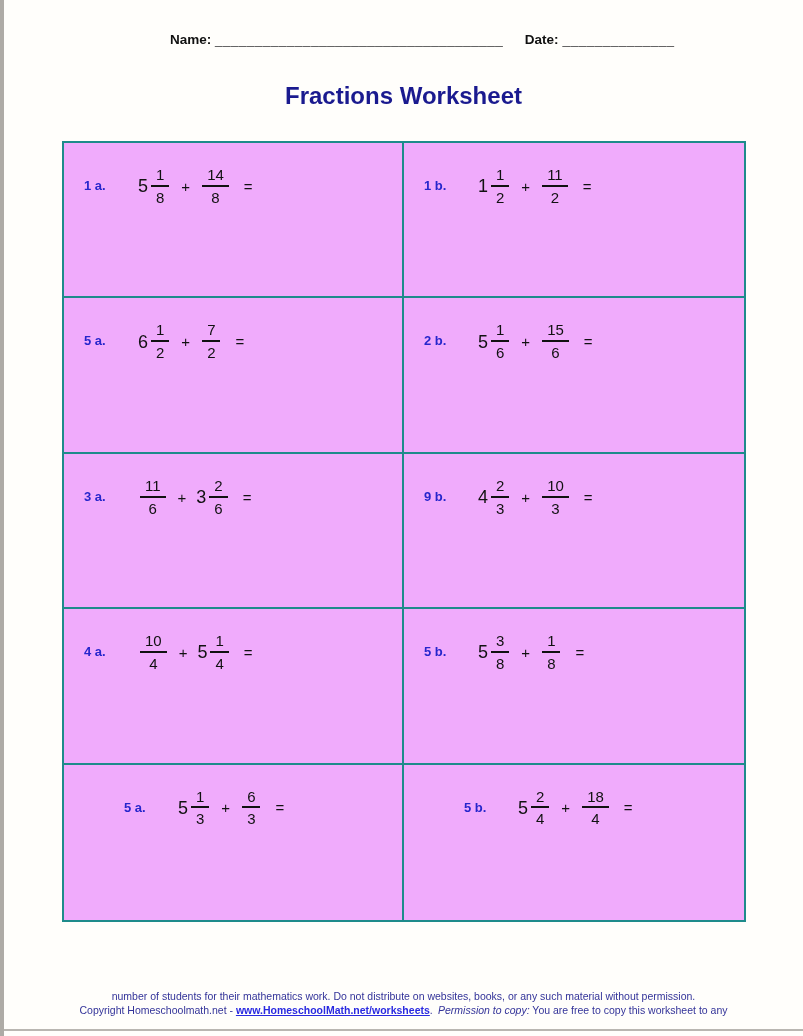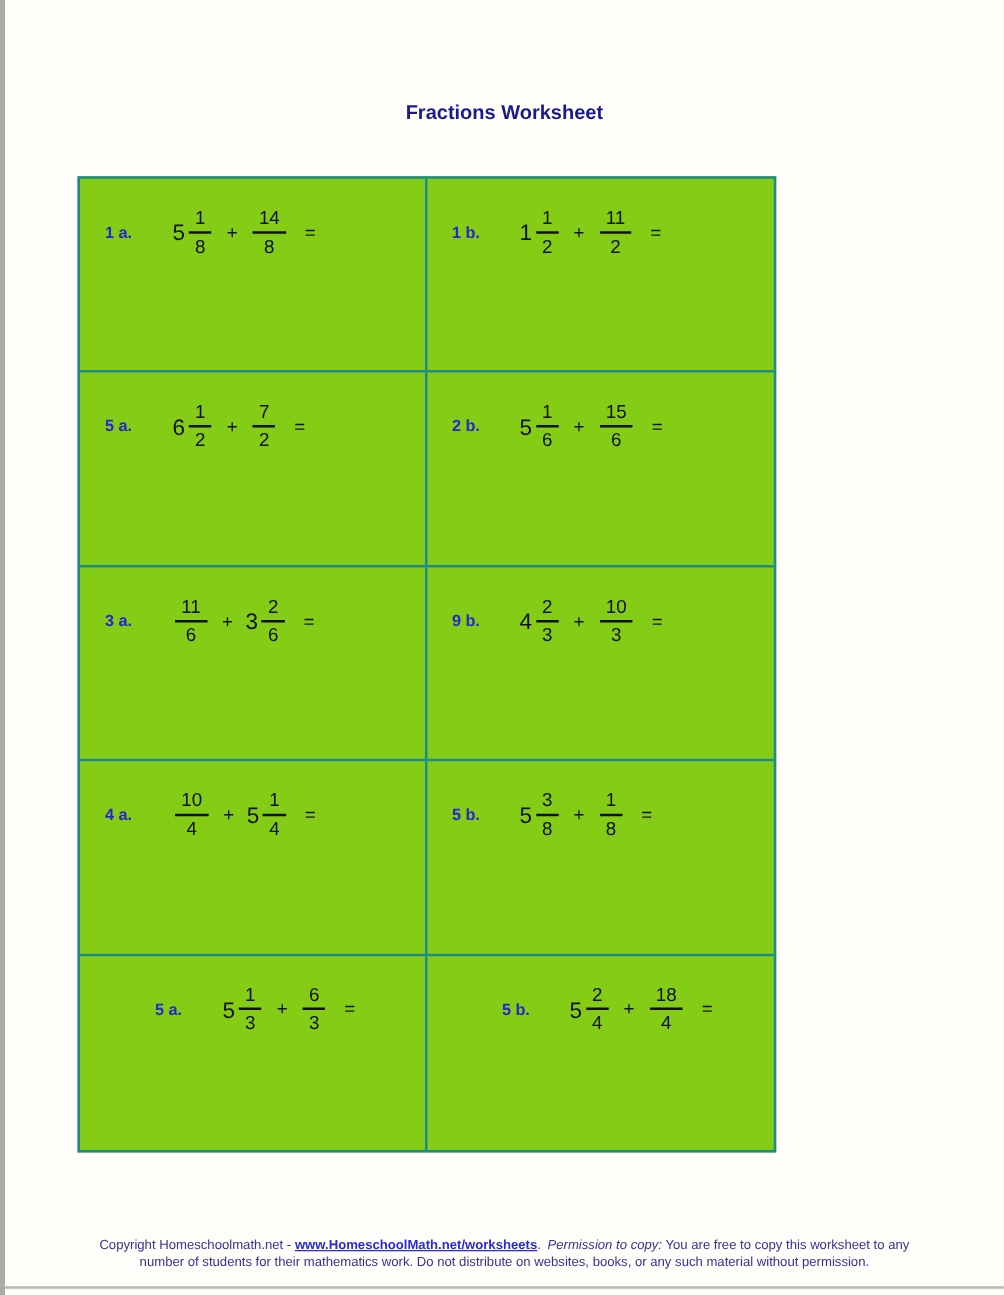--- a/index.html
+++ b/index.html
@@ -24,31 +24,31 @@
     position:absolute; top:32px; left:166px; width:480px;
     font-size:13.5px; color:#111; white-space:nowrap;
   }
   .name-row b { font-weight:bold; }
   .uline { color:#444; letter-spacing:0.5px; }
   .date-gap { display:inline-block; width:14px; }
   
   .title {
     position:absolute; top:82px; left:0; width:799px;
     text-align:center;
-    font-size:16px; font-weight:bold; color:#1a1a8f;
+    font-size:24px; font-weight:bold; color:#1a1a8f;
   }
   
   .grid {
     position:absolute; top:141px; left:58px;
-    width:559px; height:781px;
+    width:684px; height:781px;
     display:grid;
     grid-template-columns:1fr 1fr;
     grid-template-rows:repeat(5, 1fr);
     border:2px solid #1e8b8b;
-    background:#84cc16;
+    background:#f0abfc;
   }
   .cell {
     display:flex; align-items:flex-start;
     padding:24px 0 0 20px;
     border-bottom:2px solid #1e8b8b;
   }
   .cell:nth-child(odd) { border-right:2px solid #1e8b8b; }
   .cell:nth-child(9), .cell:nth-child(10) { border-bottom:none;margin-left:40px; }
   .plabel {
     flex:none; width:40px;
@@ -77,20 +77,27 @@
   .footer .link {
     color:#2929e0; font-weight:bold; text-decoration:underline; cursor:pointer;
   }
   .footer .perm { font-style:italic; }
 </style>
 </head>
 <body>
 
 <div class="sheet">
 
+  <div class="name-row">
+    <b>Name:</b>
+    <span class="uline">____________________________________</span>
+    <span class="date-gap"></span>
+    <b>Date:</b>
+    <span class="uline">______________</span>
+  </div>
 
   <div class="title">Fractions Worksheet</div>
 
   <div class="grid">
   <div class="cell">
     <span class="plabel">1 a.</span>
     <span class="expr">
           <span class="whole">5</span>
           <span class="frac">
             <span class="num">1</span>
@@ -253,20 +260,20 @@
           <span class="frac">
             <span class="num">18</span>
             <span class="den">4</span>
           </span>
           <span class="eq">=</span>
         </span>
   </div>
 </div>
 
   <div class="footer">
+    <div>number of students for their mathematics work. Do not distribute on websites, books, or any such material without permission.</div>
     <div>
       <span>Copyright Homeschoolmath.net - </span><span class="link">www.HomeschoolMath.net/worksheets</span><span>. </span><span class="perm">Permission to copy:</span><span> You are free to copy this worksheet to any</span>
     </div>
-    <div>number of students for their mathematics work. Do not distribute on websites, books, or any such material without permission.</div>
   </div>
 
   <div class="bottom-edge"></div>
 </div>
 
 </body></html>

